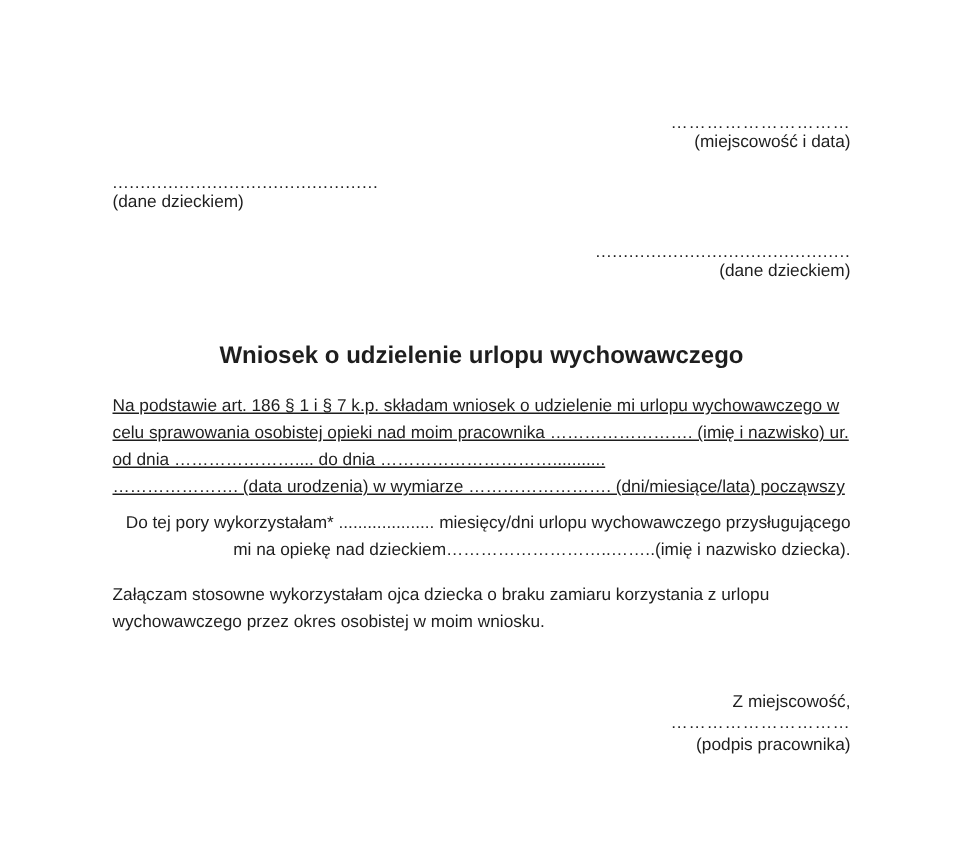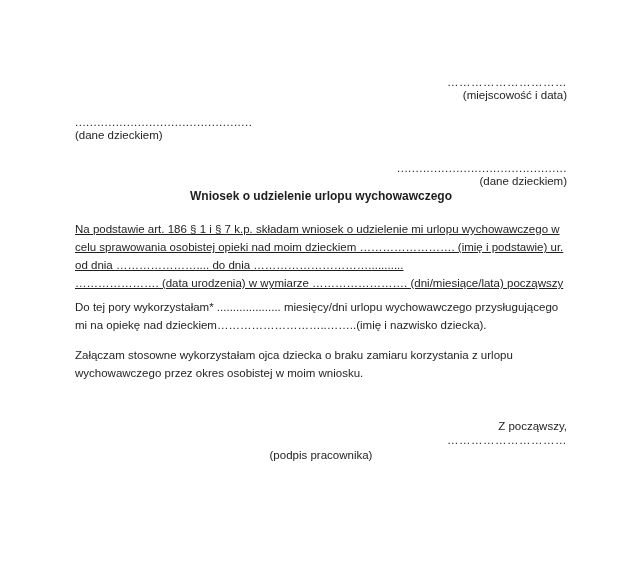--- a/index.html
+++ b/index.html
@@ -28,43 +28,44 @@
     white-space: nowrap;
   }
   .fill-block .caption {
     line-height: 13px;
   }
   .align-right { text-align: right; }
   .align-left  { text-align: left; }
   .employee-block { margin-top: 14px; }
   .employer-block { margin-top: 20px; }
   .doc-title {
+    margin-top: 42px;
     text-align: center;
     font-weight: bold;
-    font-size: 12px;
+    font-size: 16px;
     line-height: 16px;
   }
   .paragraph .line {
     line-height: 18px;
     white-space: nowrap;
   }
   .p1 { margin-top: 16px; text-decoration: underline; }
-  .p2 { margin-top: 6px; }
+  .p2 { margin-top: 6px; text-align: right; }
   .p3 { margin-top: 12px; }
   .signature-block {
     margin-top: 36px;
     text-align: right;
   }
   .signature-block .closing { line-height: 16px; }
   .signature-block .dots {
     line-height: 13px;
     letter-spacing: 0.5px;
     white-space: nowrap;
   }
-  .signature-block .caption { line-height: 16px; text-align: center; }
+  .signature-block .caption { line-height: 16px; }
 </style>
 </head>
 <body>
 
 <div class="page">
   <div class="content">
 
     <div class="fill-block align-right place-date-block">
       <div class="dots">…………………………</div>
       <div class="caption">(miejscowość i data)</div>
@@ -77,35 +78,35 @@
 
     <div class="fill-block align-right employer-block">
       <div class="dots">..............................................</div>
       <div class="caption">(dane dzieckiem)</div>
     </div>
 
     <div class="doc-title">Wniosek o udzielenie urlopu wychowawczego</div>
 
     <div class="paragraph p1">
       <div class="line">Na podstawie art. 186 § 1 i § 7 k.p. składam wniosek o udzielenie mi urlopu wychowawczego w</div>
-      <div class="line">celu sprawowania osobistej opieki nad moim dzieckiem ……………………. (imię i podstawie) ur.</div>
+      <div class="line">celu sprawowania osobistej opieki nad moim pracownika ……………………. (imię i nazwisko) ur.</div>
       <div class="line">od dnia ………………….... do dnia …………………………...........</div>
       <div class="line">…………………. (data urodzenia) w wymiarze ……………………. (dni/miesiące/lata) począwszy</div>
     </div>
 
     <div class="paragraph p2">
       <div class="line">Do tej pory wykorzystałam* .................... miesięcy/dni urlopu wychowawczego przysługującego</div>
       <div class="line">mi na opiekę nad dzieckiem………………………..……..(imię i nazwisko dziecka).</div>
     </div>
 
     <div class="paragraph p3">
       <div class="line">Załączam stosowne wykorzystałam ojca dziecka o braku zamiaru korzystania z urlopu</div>
       <div class="line">wychowawczego przez okres osobistej w moim wniosku.</div>
     </div>
 
     <div class="signature-block">
-      <div class="closing">Z począwszy,</div>
+      <div class="closing">Z miejscowość,</div>
       <div class="dots">…………………………</div>
       <div class="caption">(podpis pracownika)</div>
     </div>
 
   </div>
 </div>
 
 </body></html>

